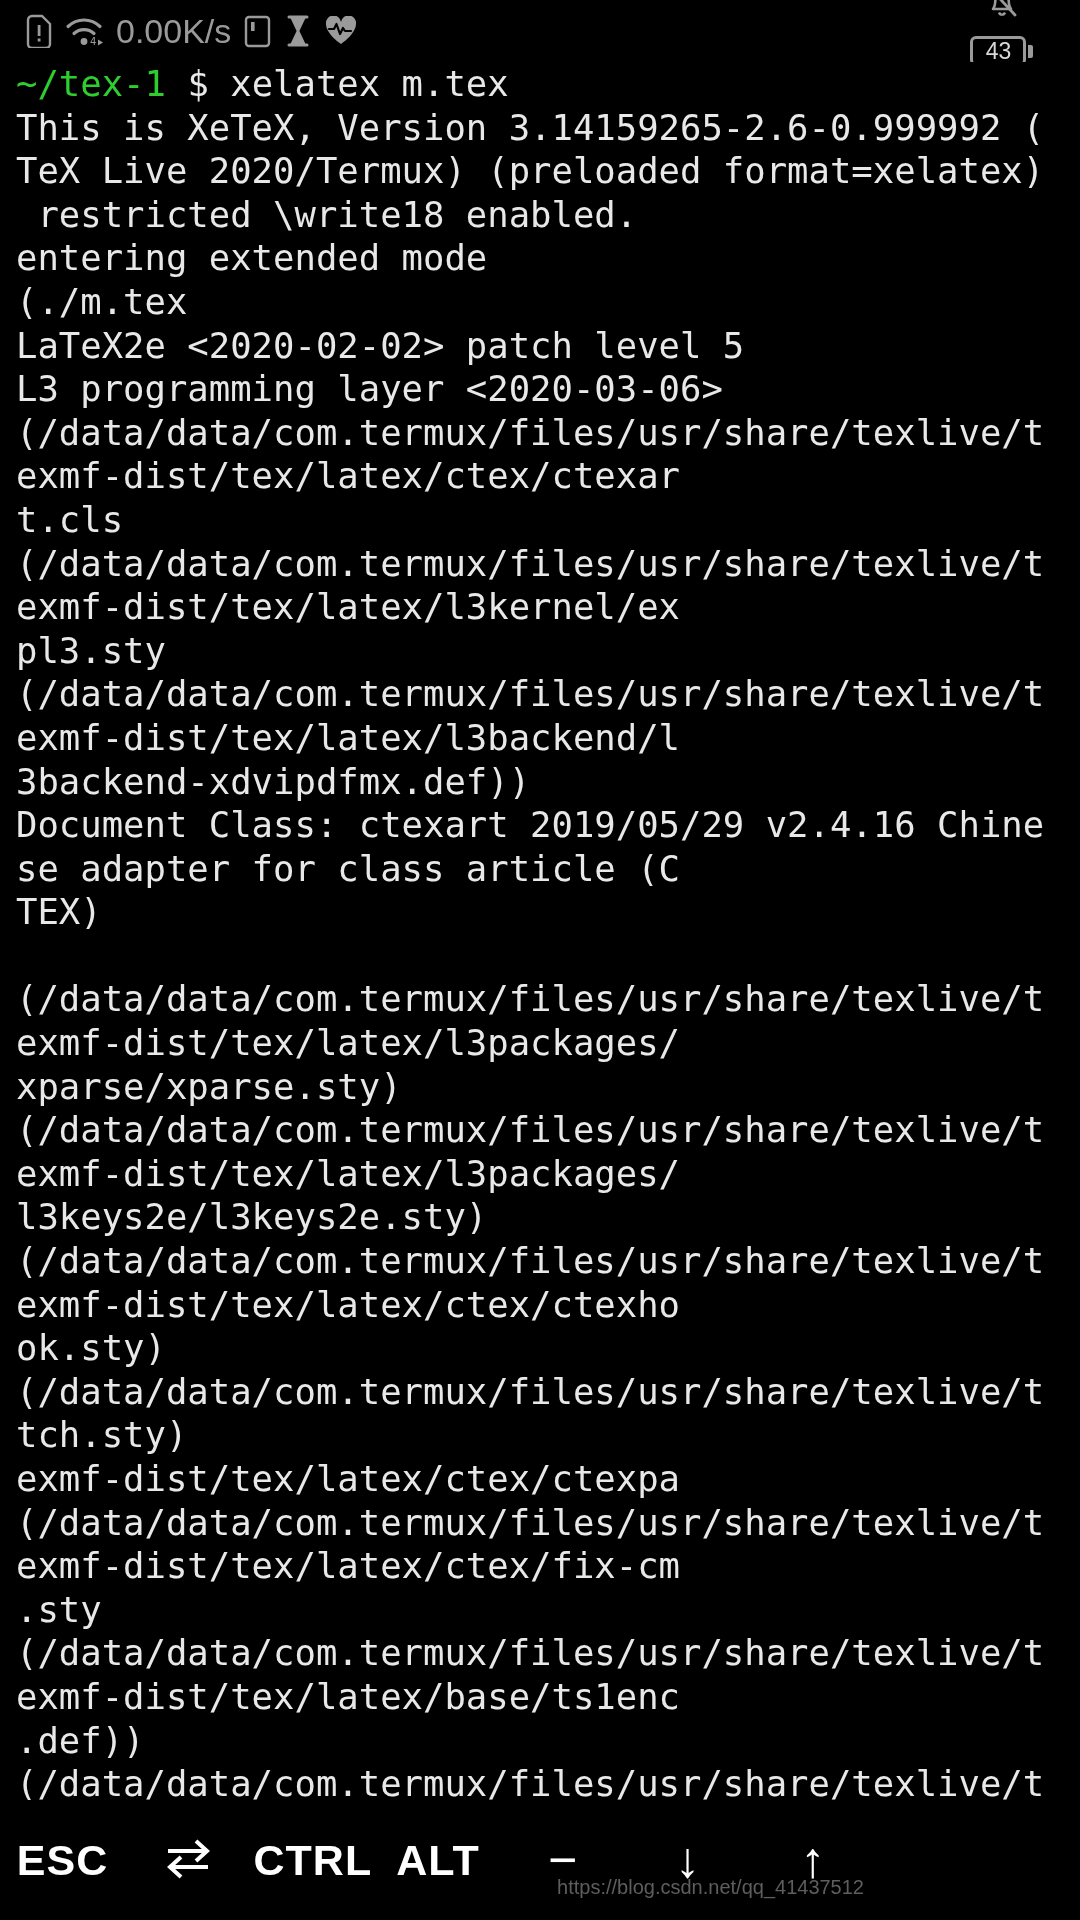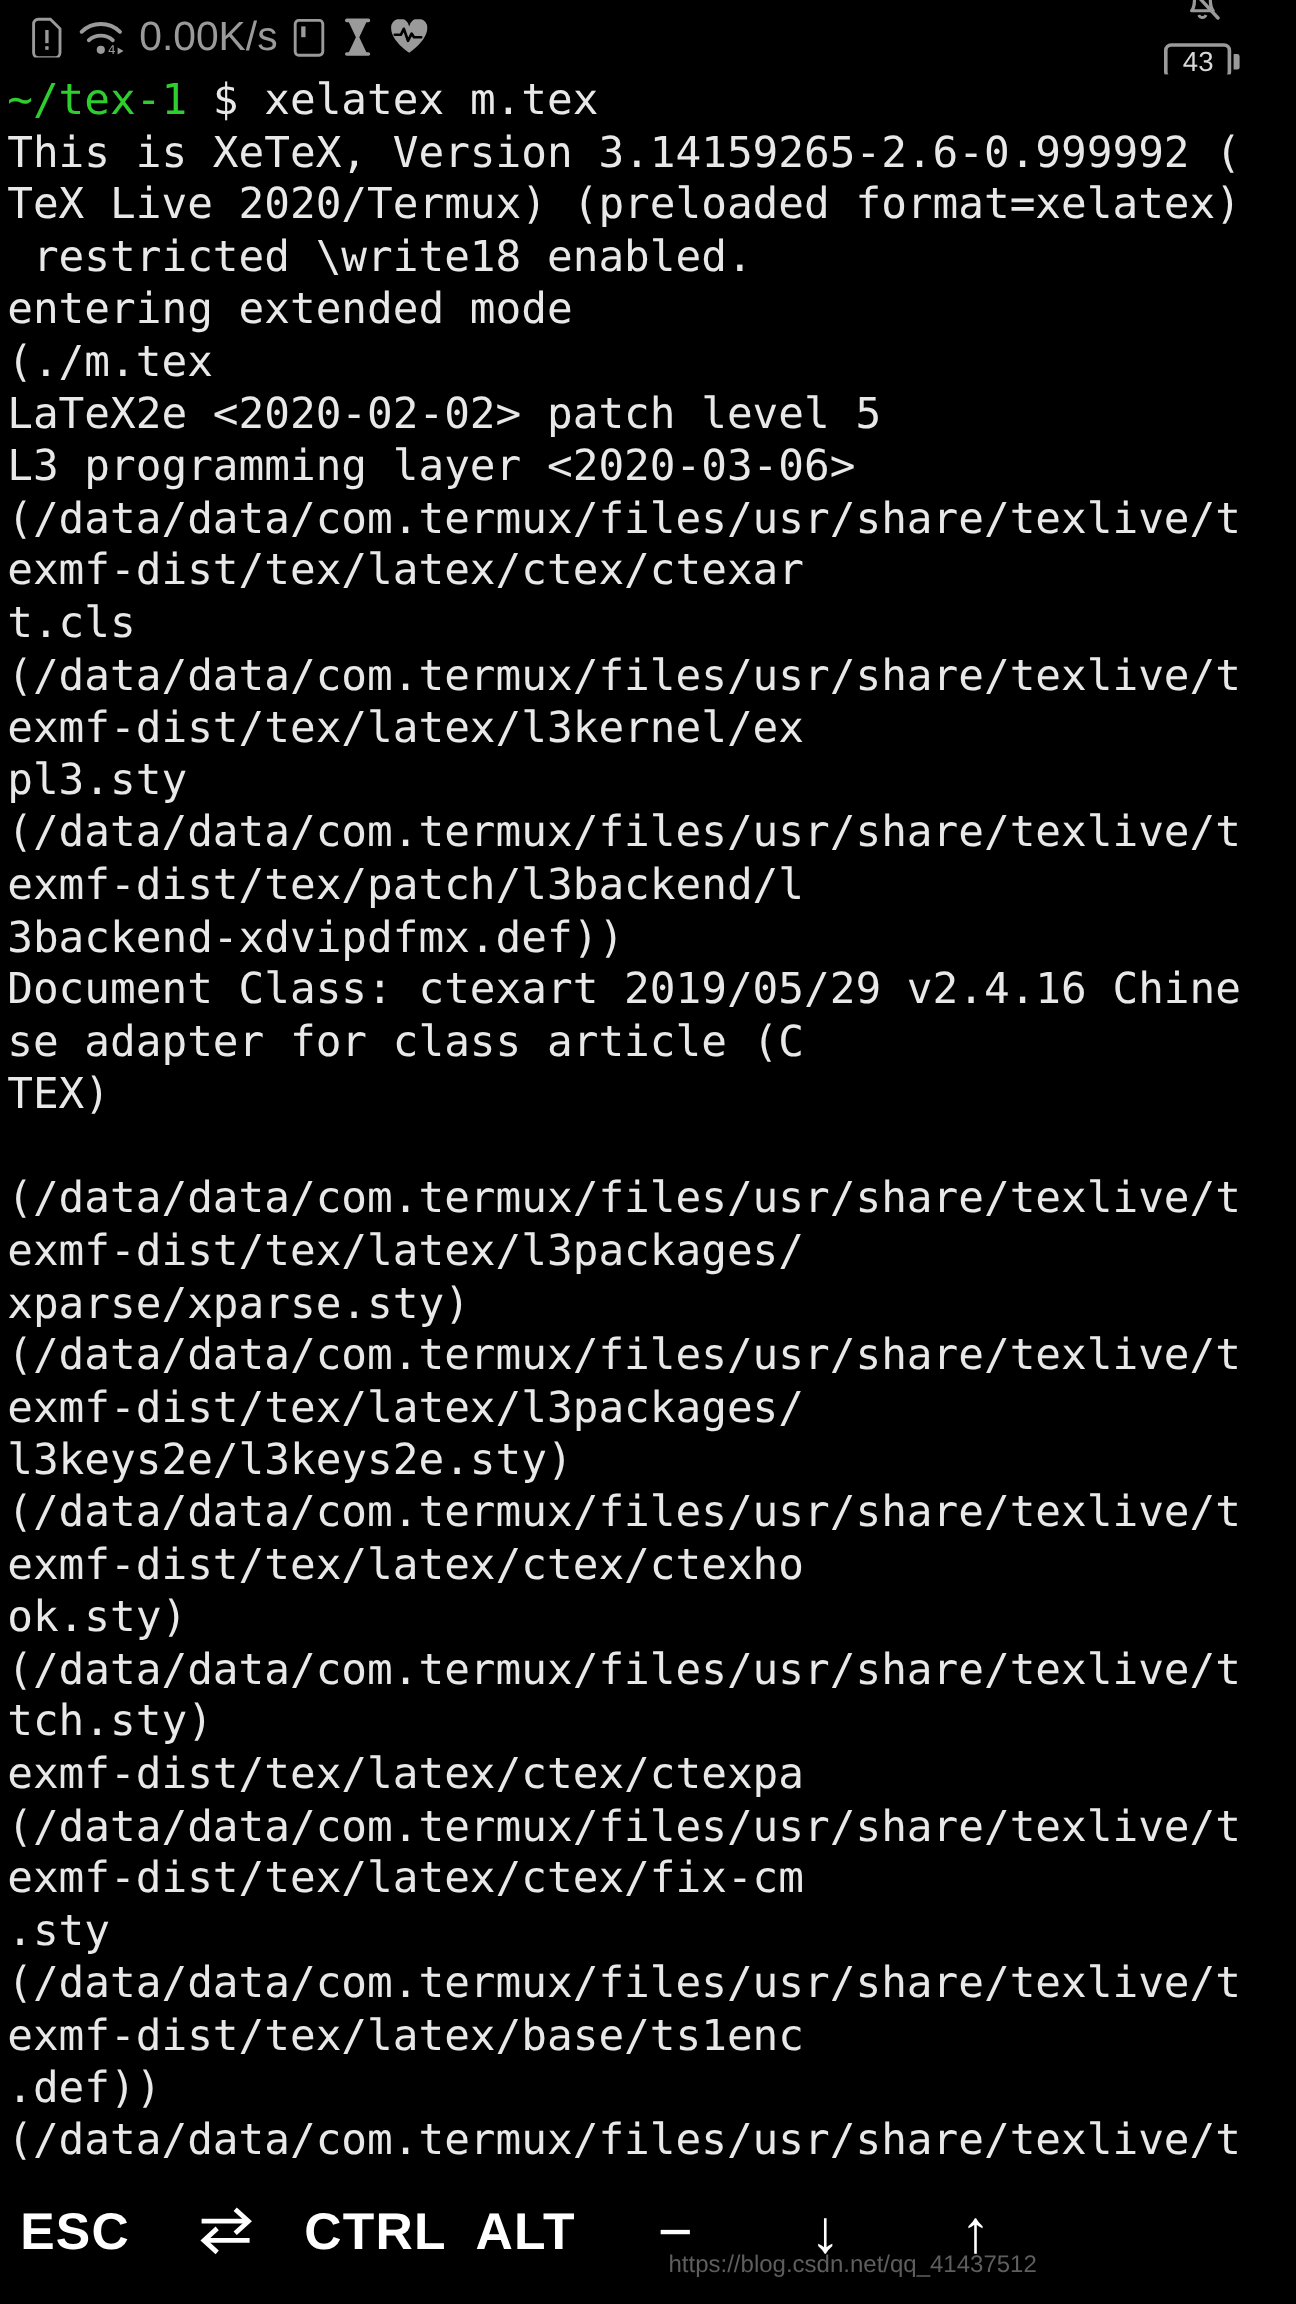--- a/index.html
+++ b/index.html
@@ -89,21 +89,21 @@
 
   
   #terminal {
     position: absolute;
     top: 62px;
     left: 0;
     width: 1080px;
     height: 1738px;
     background: #000000;
     overflow: hidden;
-    padding: 0 0 0 6px;
+    padding: 0 0 0 16px;
     box-sizing: border-box;
   }
   .term-line {
     font-family: "DejaVu Sans Mono", monospace;
     font-size: 35.6px;
     line-height: 43.6px;
     color: #e8e8e8;
     white-space: pre;
     letter-spacing: 0px;
     height: 43.6px;
@@ -236,21 +236,21 @@
       <div class="term-line">(./m.tex</div>
       <div class="term-line">LaTeX2e &lt;2020-02-02&gt; patch level 5</div>
       <div class="term-line">L3 programming layer &lt;2020-03-06&gt;</div>
       <div class="term-line">(/data/data/com.termux/files/usr/share/texlive/t</div>
       <div class="term-line">exmf-dist/tex/latex/ctex/ctexar</div>
       <div class="term-line">t.cls</div>
       <div class="term-line">(/data/data/com.termux/files/usr/share/texlive/t</div>
       <div class="term-line">exmf-dist/tex/latex/l3kernel/ex</div>
       <div class="term-line">pl3.sty</div>
       <div class="term-line">(/data/data/com.termux/files/usr/share/texlive/t</div>
-      <div class="term-line">exmf-dist/tex/patch/l3backend/l</div>
+      <div class="term-line">exmf-dist/tex/latex/l3backend/l</div>
       <div class="term-line">3backend-xdvipdfmx.def))</div>
       <div class="term-line">Document Class: ctexart 2019/05/29 v2.4.16 Chine</div>
       <div class="term-line">se adapter for class article (C</div>
       <div class="term-line">TEX)</div>
       <div class="term-line blank"> </div>
       <div class="term-line">(/data/data/com.termux/files/usr/share/texlive/t</div>
       <div class="term-line">exmf-dist/tex/latex/l3packages/</div>
       <div class="term-line">xparse/xparse.sty)</div>
       <div class="term-line">(/data/data/com.termux/files/usr/share/texlive/t</div>
       <div class="term-line">exmf-dist/tex/latex/l3packages/</div>

